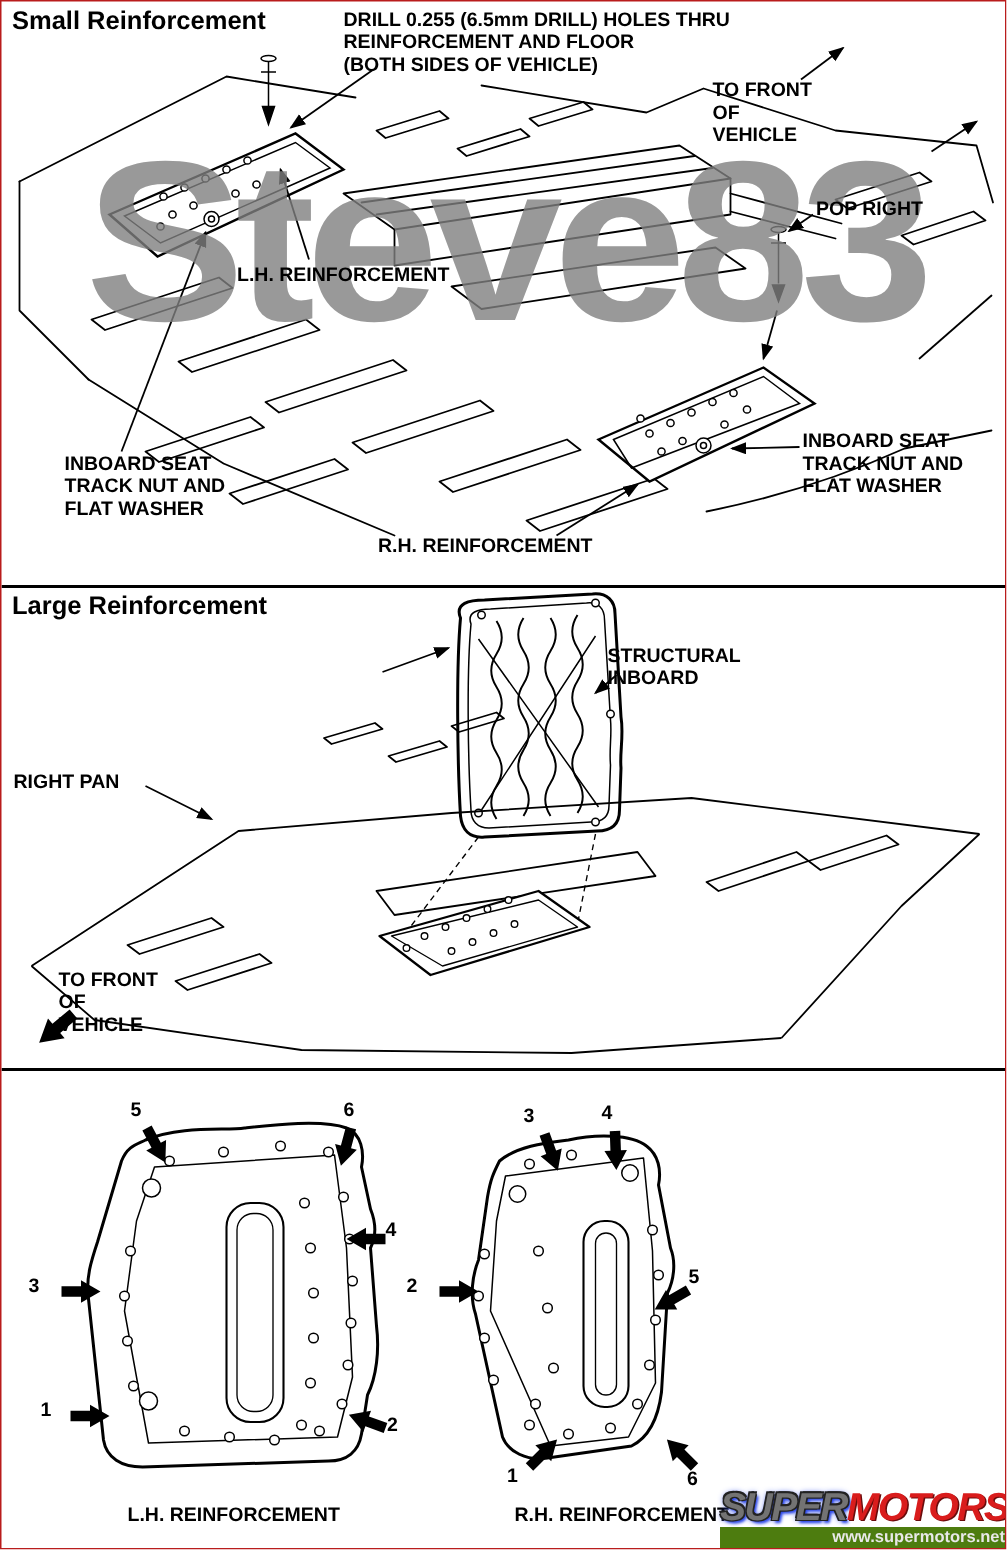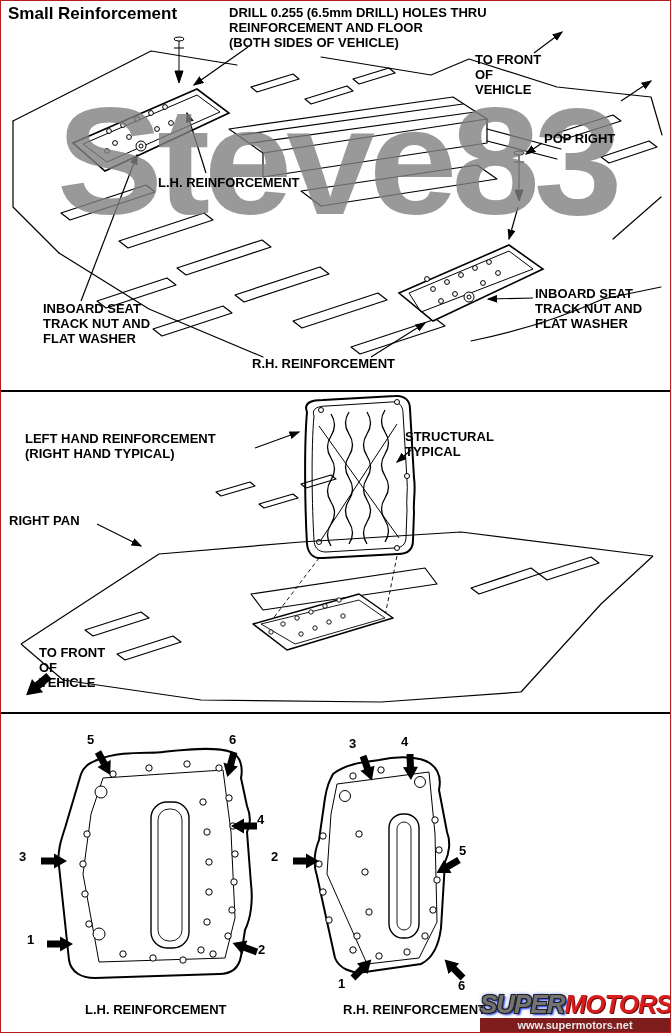--- a/index.html
+++ b/index.html
@@ -11,21 +11,21 @@
   .lbl{position:absolute;font:bold 13px/1.14 "Liberation Sans",sans-serif;color:#000;z-index:4;white-space:pre-line;}
   .callout{position:absolute;font:bold 13px/1 "Liberation Sans",sans-serif;color:#000;z-index:4;}
   .wm{position:absolute;left:0;top:84px;width:671px;text-align:center;
       font:bold 152px/1 "Liberation Sans",sans-serif;letter-spacing:-6px;
       transform:scaleX(1.05);transform-origin:center;z-index:2;pointer-events:none;}
   .logo{position:absolute;right:0;bottom:0;width:190px;z-index:5;text-align:center;}
   .logo-main{font:italic bold 26px/1.05 "Liberation Sans",sans-serif;letter-spacing:-1px;white-space:nowrap;}
   .logo-super{color:#737373;
       text-shadow:-1px -1px 0 #222,1px -1px 0 #222,-1px 1px 0 #222,1px 1px 0 #222,0 0 4px #2a46e8,2px 2px 2px #2a46e8;}
   .logo-motors{text-shadow:1px 1px 0 #6a0c0c;}
-  .logo-url{background:#7f1d1d;color:#e8e8e8;font:bold 11px/14px "Liberation Sans",sans-serif;}
+  .logo-url{background:#4d7c0f;color:#e8e8e8;font:bold 11px/14px "Liberation Sans",sans-serif;text-align:right;}
   svg{display:block;}
 </style>
 </head>
 <body>
 
 <div class="page">
 
   <svg class="art" style="top:0" width="671" height="389" viewBox="0 0 671 389">
     <defs>
       <marker id="ah1" viewBox="0 0 8 8" refX="7" refY="3" markerWidth="9" markerHeight="9" orient="auto">
@@ -196,24 +196,23 @@
     </g>
 
     <g stroke="#000" stroke-width="1.2" fill="none">
       <path d="M254,56 L298,40" marker-end="url(#ah2)"></path>
       <path d="M410,58 L396,70" marker-end="url(#ah2)"></path>
       <path d="M96,132 L140,154" marker-end="url(#ah2)"></path>
     </g>
     <use href="#fa2" transform="translate(48,284) rotate(140) scale(1.15)"></use>
   </svg>
 
-  <div class="lbl" style="left:24px;top:431px">LEFT HAND  REINFORCEMENT
-(RIGHT HAND  TYPICAL)</div>
+  <div class="ttl" style="left:7px;top:394px">Large Reinforcement</div>
   <div class="lbl" style="left:404px;top:429px">STRUCTURAL
-TYPICAL</div>
+INBOARD</div>
   <div class="lbl" style="left:8px;top:513px">RIGHT PAN</div>
   <div class="lbl" style="left:38px;top:645px">TO FRONT
 OF
 VEHICLE</div>
 
   <div class="divider" style="top:711px"></div>
 
   <svg class="art" style="top:713px" width="671" height="320" viewBox="0 0 671 320">
     <defs>
       <path id="fa3" d="M0,-3.5 L13,-3.5 L13,-7.5 L26,0 L13,7.5 L13,3.5 L0,3.5 Z" fill="#000"></path>

